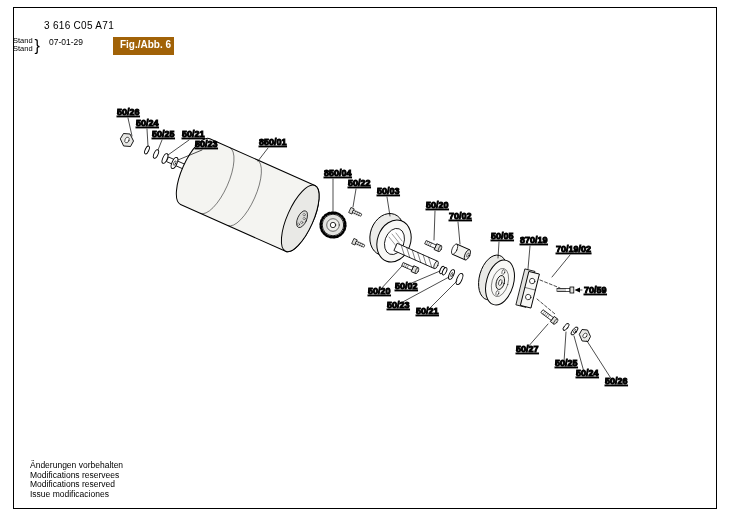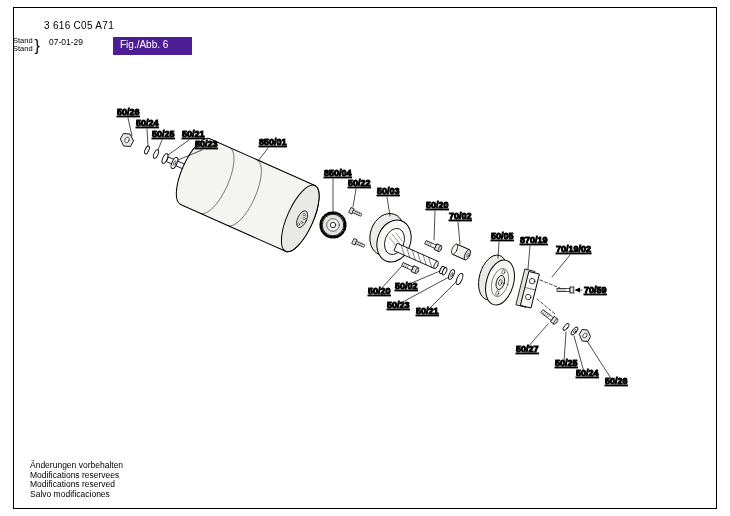--- a/index.html
+++ b/index.html
@@ -3,21 +3,21 @@
 <meta charset="utf-8">
 <style>
   * { margin:0; padding:0; box-sizing:border-box; }
   html,body { width:730px; height:516px; background:#fff; font-family:"Liberation Sans", sans-serif; color:#000; position:relative; overflow:hidden; }
   .frame { position:absolute; left:13px; top:7px; right:13px; bottom:7px; border:1px solid #000; pointer-events:none; }
   .part-number { position:absolute; left:44px; top:20px; font-size:10px; letter-spacing:.3px; }
   .stand-row { position:absolute; left:13px; top:37px; display:flex; }
   .stand-labels { font-size:7.5px; line-height:8px; }
   .brace { font-size:16px; font-weight:300; margin:0 2px 0 2px; transform:scaleY(1.05); }
   .issue-date { font-size:8.5px; margin-left:7px; }
-  .fig-box { margin-left:30px; background:#4c1d95; color:#fff; font-size:10px; font-weight:normal; padding:2px 24px 3px 7px; }
+  .fig-box { margin-left:30px; background:#a16207; color:#fff; font-size:10px; font-weight:bold; padding:2px 3px 3px 7px; }
   .diagram-svg { position:absolute; left:0; top:0; }
   .part-label { font-family:"Liberation Sans", sans-serif; font-size:9px; font-weight:bold; fill:#000; text-decoration:underline; }
   .leader { stroke:#000; stroke-width:.7; }
   .footer { position:absolute; left:30px; top:461px; font-size:8.5px; line-height:9.6px; }
 </style>
 </head>
 <body>
 
 <div class="frame"></div>
 
@@ -237,14 +237,14 @@
         <line x1="612" y1="380" x2="587" y2="341" class="leader"></line>
         <text x="605" y="384" class="part-label">50/26</text>
       </g>
   </g>
 </svg>
 
 <div class="footer">
   <div>Änderungen vorbehalten</div>
   <div>Modifications reservees</div>
   <div>Modifications reserved</div>
-  <div>Salvo modificaciones</div>
+  <div>Issue modificaciones</div>
 </div>
 
 </body></html>

